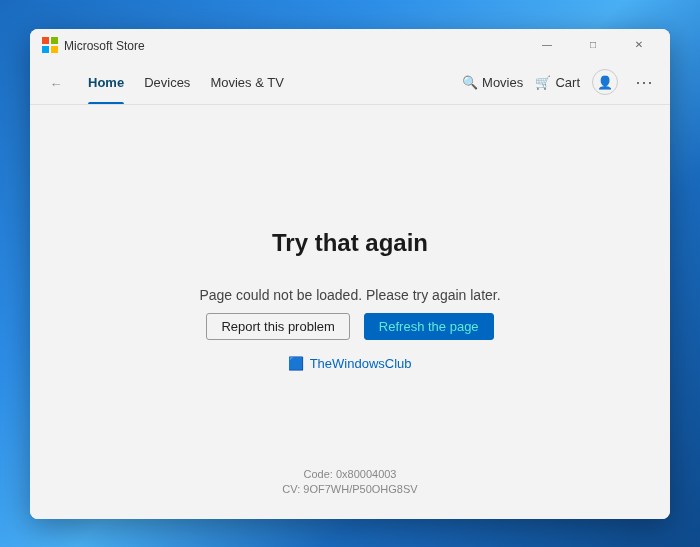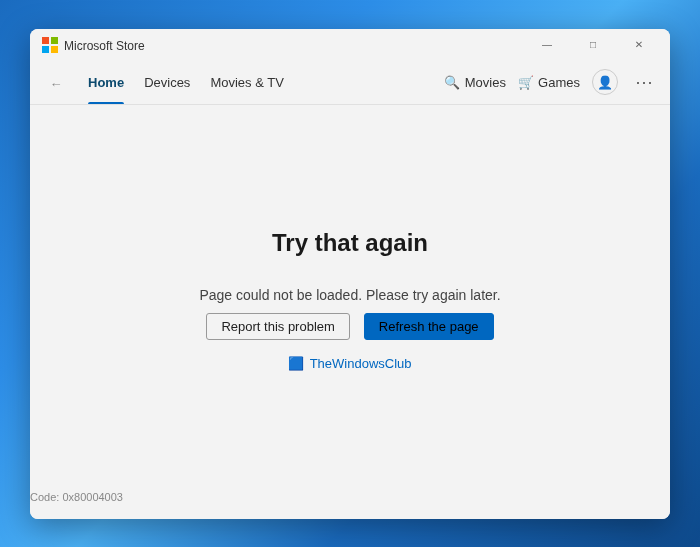--- a/index.html
+++ b/index.html
@@ -200,38 +200,38 @@
       cursor: pointer;
       color: #222;
     }
     .btn-refresh {
       padding: 5px 14px;
       font-size: 13px;
       background: #0067c0;
       border: 1px solid #0067c0;
       border-radius: 3px;
       cursor: pointer;
-      color: #000000;
+      color: #5eead4;
     }
     .store-link {
       display: flex;
       align-items: center;
       gap: 5px;
       font-size: 13px;
       color: #0067c0;
       cursor: pointer;
       margin-top: 6px;
     }
     .footer-codes {
       position: absolute;
-      bottom: 16px;
+      bottom: 24px;
       left: 0;
       right: 0;
       display: flex;
-      flex-direction: row;
+      flex-direction: column;
       align-items: center;
       gap: 3px;
     }
     .code-text {
       font-size: 11px;
       color: #888;
     }
   </style>
 </head>
 <body>
@@ -270,21 +270,21 @@
         <span>Movies &amp; TV</span>
       </div>
     </div>
     <div class="nav-right">
       <div class="nav-right-item">
         <span>🔍</span>
         <span>Movies</span>
       </div>
       <div class="nav-right-item">
         <span>🛒</span>
-        <span>Games</span>
+        <span>Cart</span>
       </div>
       <div class="nav-icon-circle">
         <span>👤</span>
       </div>
       <div class="nav-more">···</div>
     </div>
   </div>
 
   <div class="main-content">
     <div class="error-section">
@@ -295,15 +295,16 @@
         <button class="btn-refresh">Refresh the page</button>
       </div>
       <div class="store-link">
         <span>🟦</span>
         <span>TheWindowsClub</span>
       </div>
     </div>
 
     <div class="footer-codes">
       <span class="code-text">Code: 0x80004003</span>
+      <span class="code-text">CV: 9OF7WH/P50OHG8SV</span>
     </div>
   </div>
 </div>
 
 </body></html>

